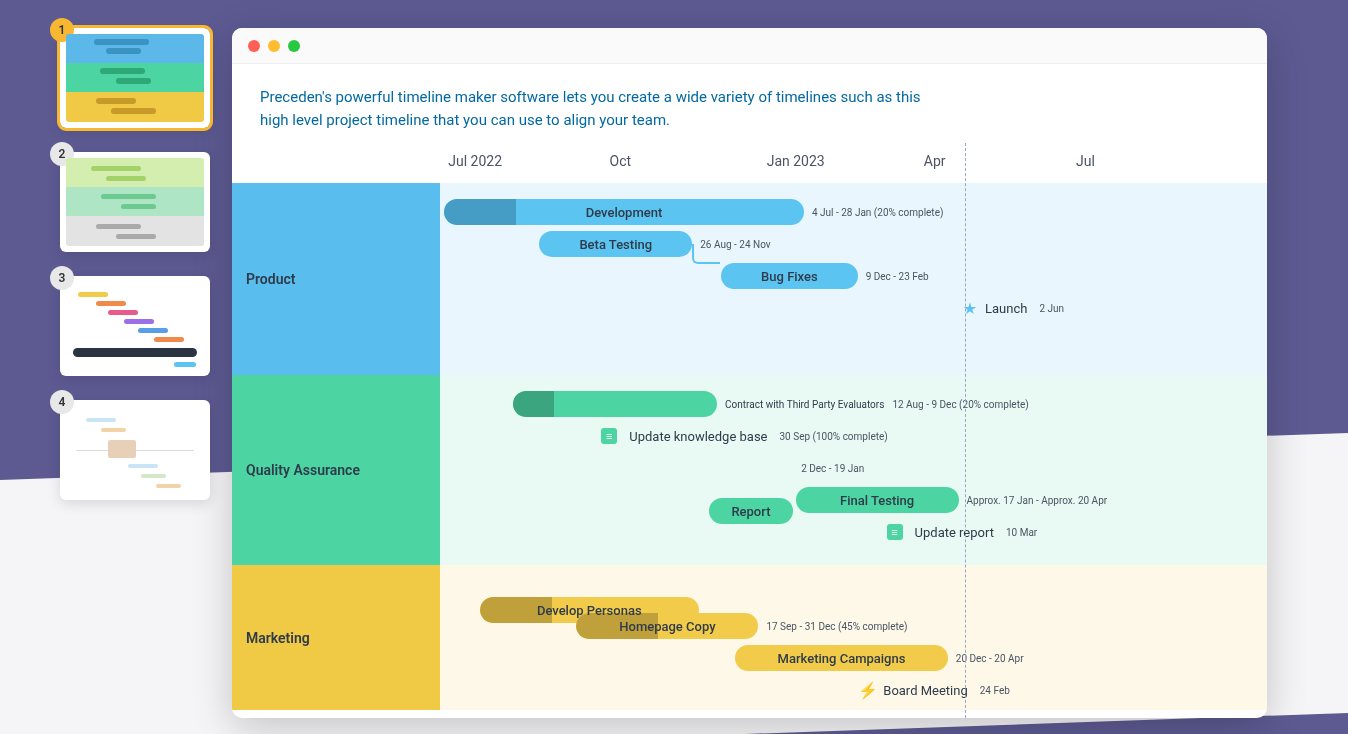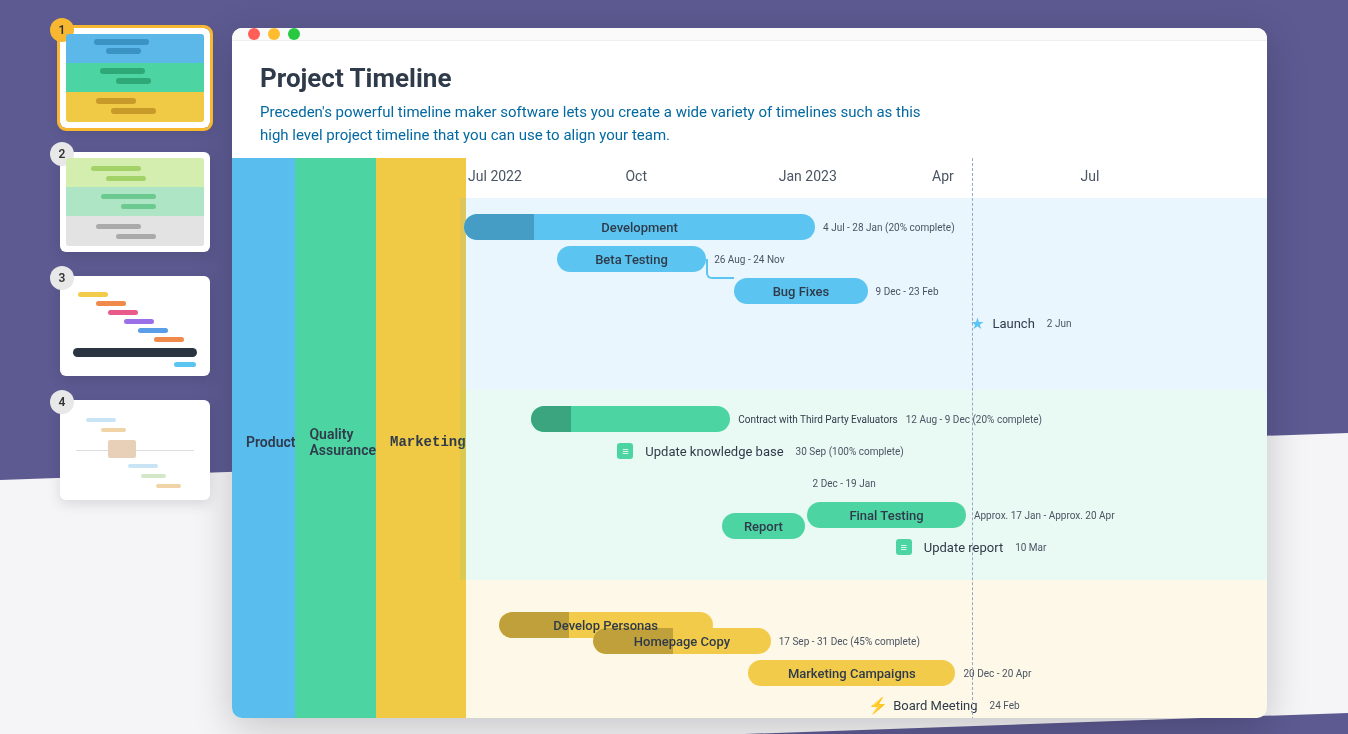--- a/index.html
+++ b/index.html
@@ -94,29 +94,29 @@
   .tdot { width:12px; height:12px; border-radius:50%; }
   .tdot.r { background:#ff5f57; }
   .tdot.y { background:#febc2e; }
   .tdot.g { background:#28c840; }
 
   .header { padding: 22px 28px 12px; }
   .header h1 { font-size: 26px; color:#2f3b4a; font-weight:700; margin-bottom:8px; }
   .header p { font-size: 15px; color:#0369a1; line-height:1.5; max-width: 680px; }
 
   .timeline { display:flex; flex:1; position:relative; }
-  .lanes { width: 228px; display:flex; flex-direction:row; }
+  .lanes { width: 208px; display:flex; flex-direction:column; }
   .lane-spacer { height: 40px; }
   .lane-label {
     display:flex; align-items:center; padding-left: 14px;
     font-size: 14px; font-weight:600; color:#2f3b4a;
   }
   .lane-product { background:#59bdee; flex-basis: 192px; }
   .lane-qa { background:#4dd4a3; flex-basis: 190px; }
-  .lane-mktg { background:#f0c945; flex-basis: 145px; font-family: Liberation Mono, monospace; }
+  .lane-mktg { background:#f0c945; flex-basis: 145px; }
 
   .chart { flex:1; position:relative; }
   .axis-row {
     height:40px; display:flex; align-items:center;
     font-size:14px; color:#4a5463; position:relative;
   }
   .axis-tick { position:absolute; top:10px; }
 
   .lane-area { position:relative; }
   .la-product { height:192px; background:rgba(89,189,238,.13); }
@@ -234,21 +234,20 @@
   <div class="window">
     <div class="titlebar">
       <div class="tdots">
         <div class="tdot r"></div>
         <div class="tdot y"></div>
         <div class="tdot g"></div>
       </div>
     </div>
 
     <div class="header">
-      <h1>Project Timeline</h1>
       <p>Preceden's powerful timeline maker software lets you create a wide variety of timelines such as this high level project timeline that you can use to align your team.</p>
     </div>
 
     <div class="timeline">
       <div class="lanes">
         <div class="lane-spacer"></div>
         <div class="lane-label lane-product">Product</div>
         <div class="lane-label lane-qa">Quality Assurance</div>
         <div class="lane-label lane-mktg">Marketing</div>
       </div>

